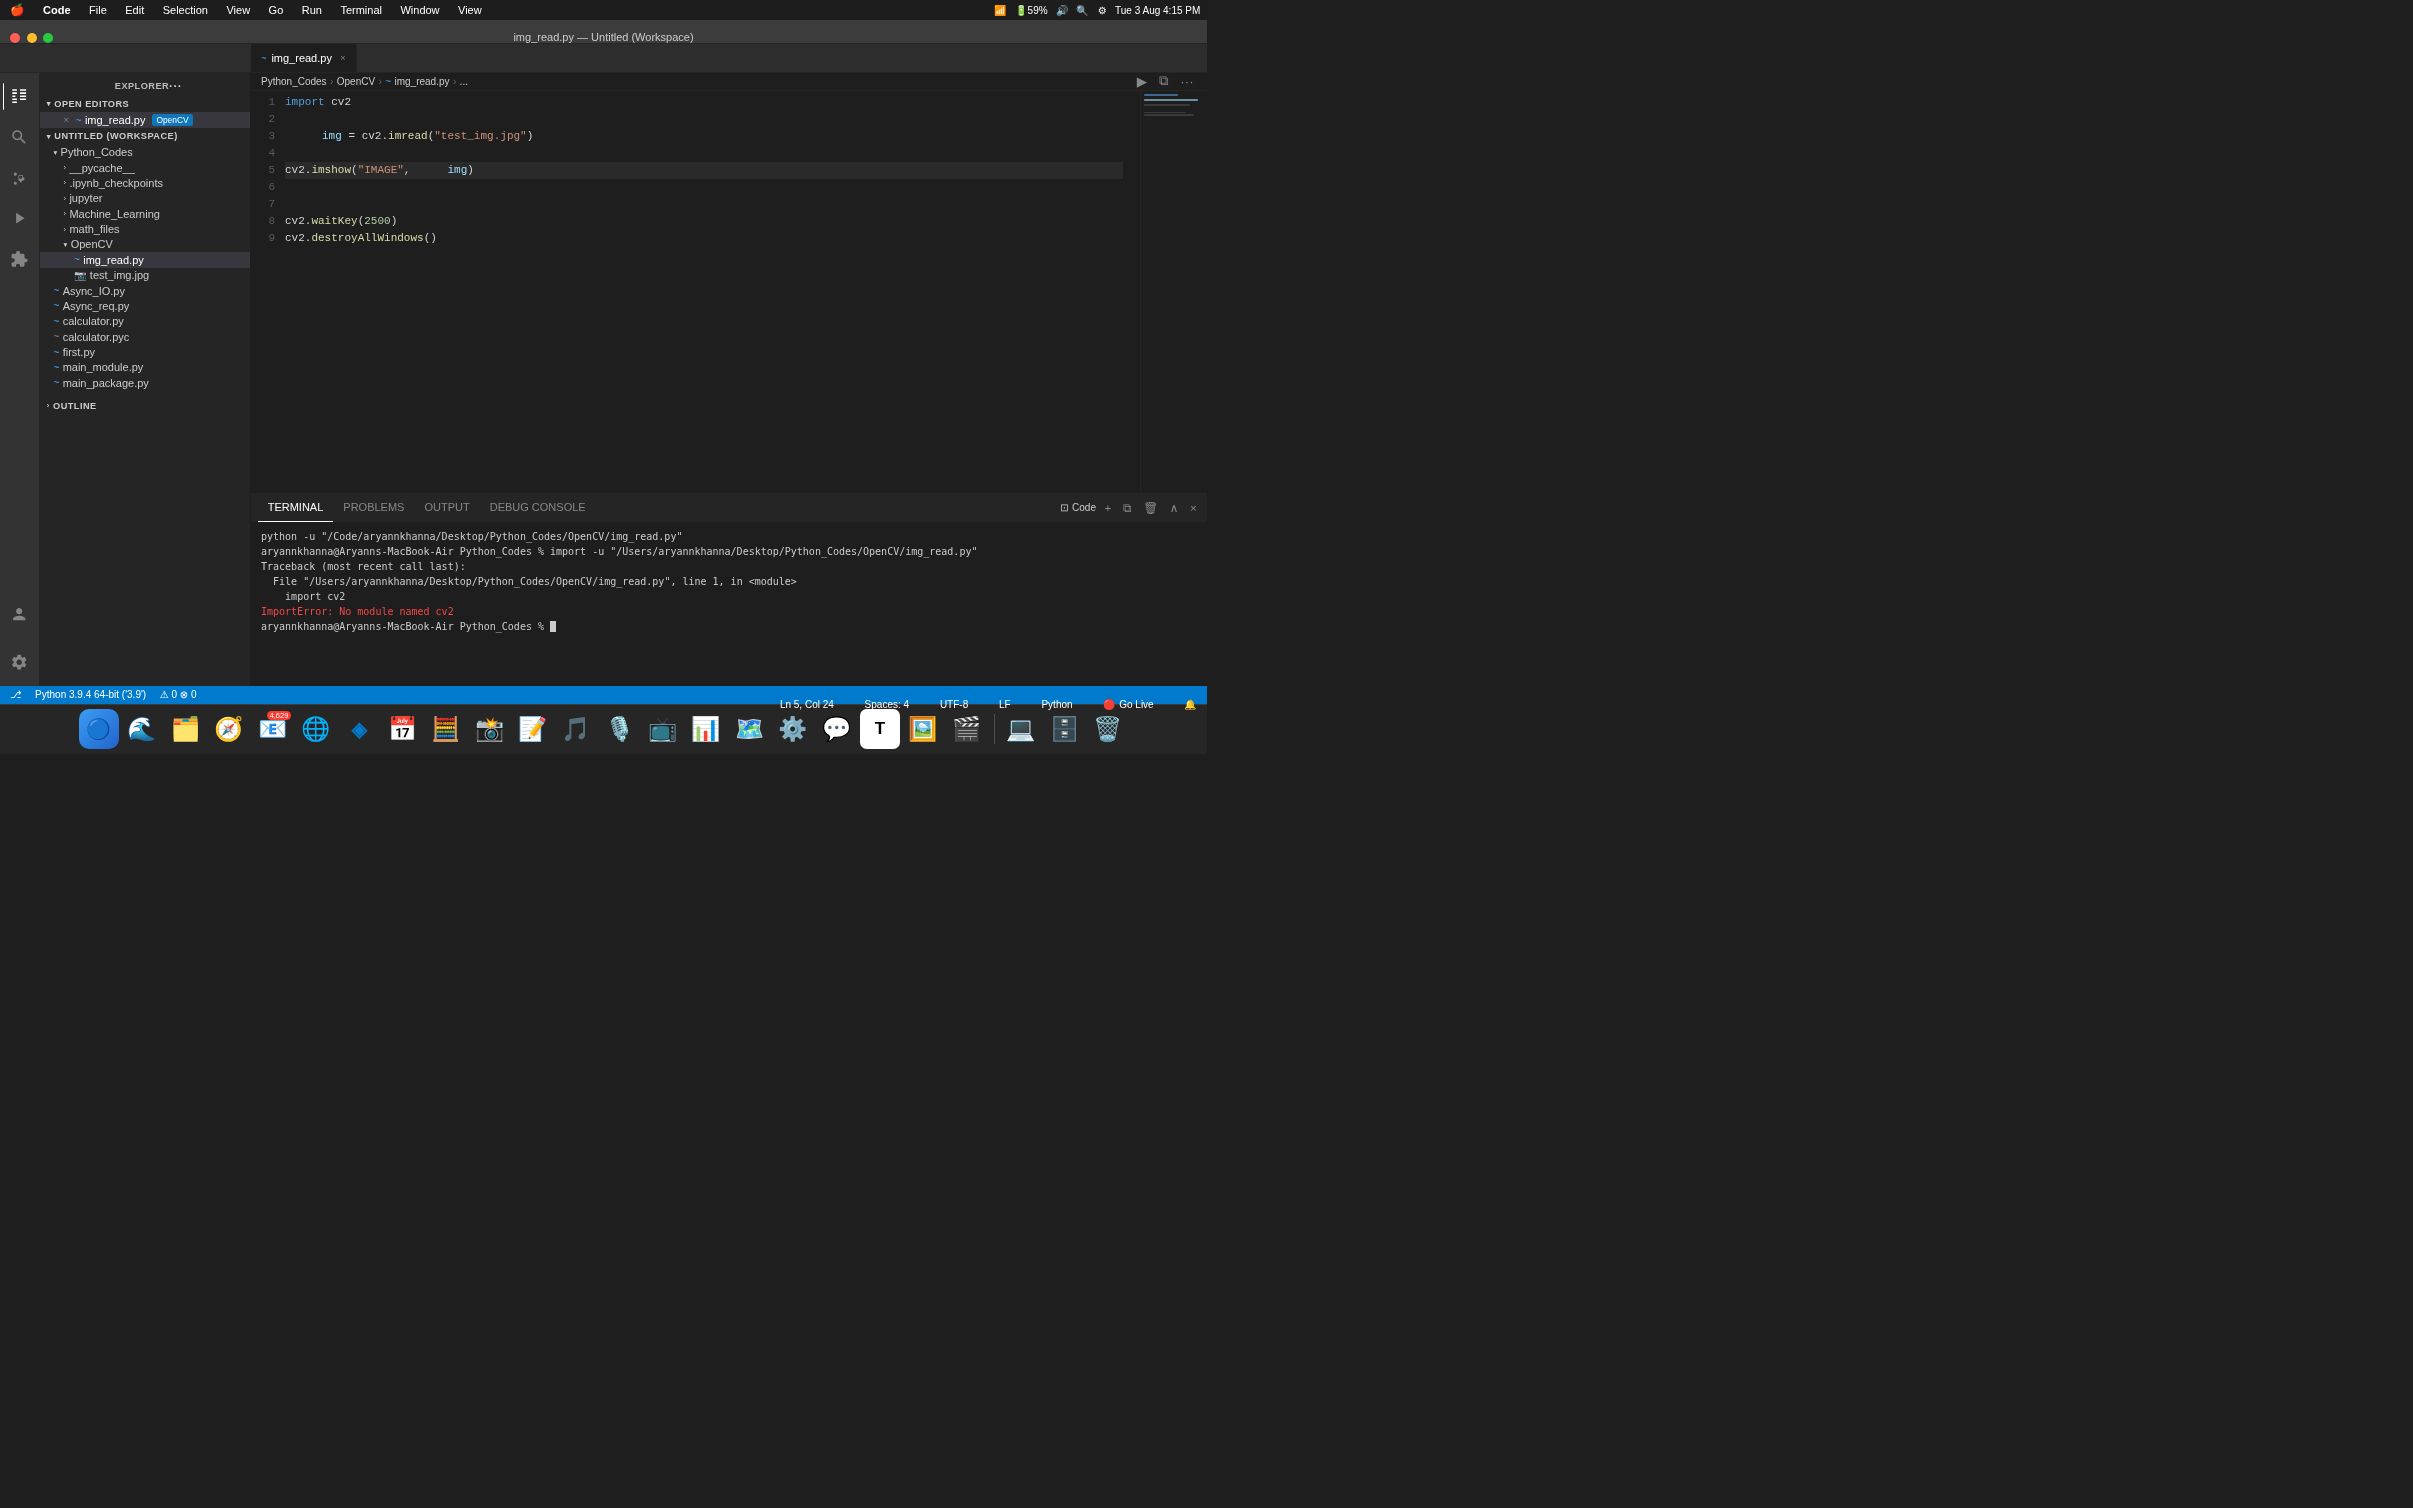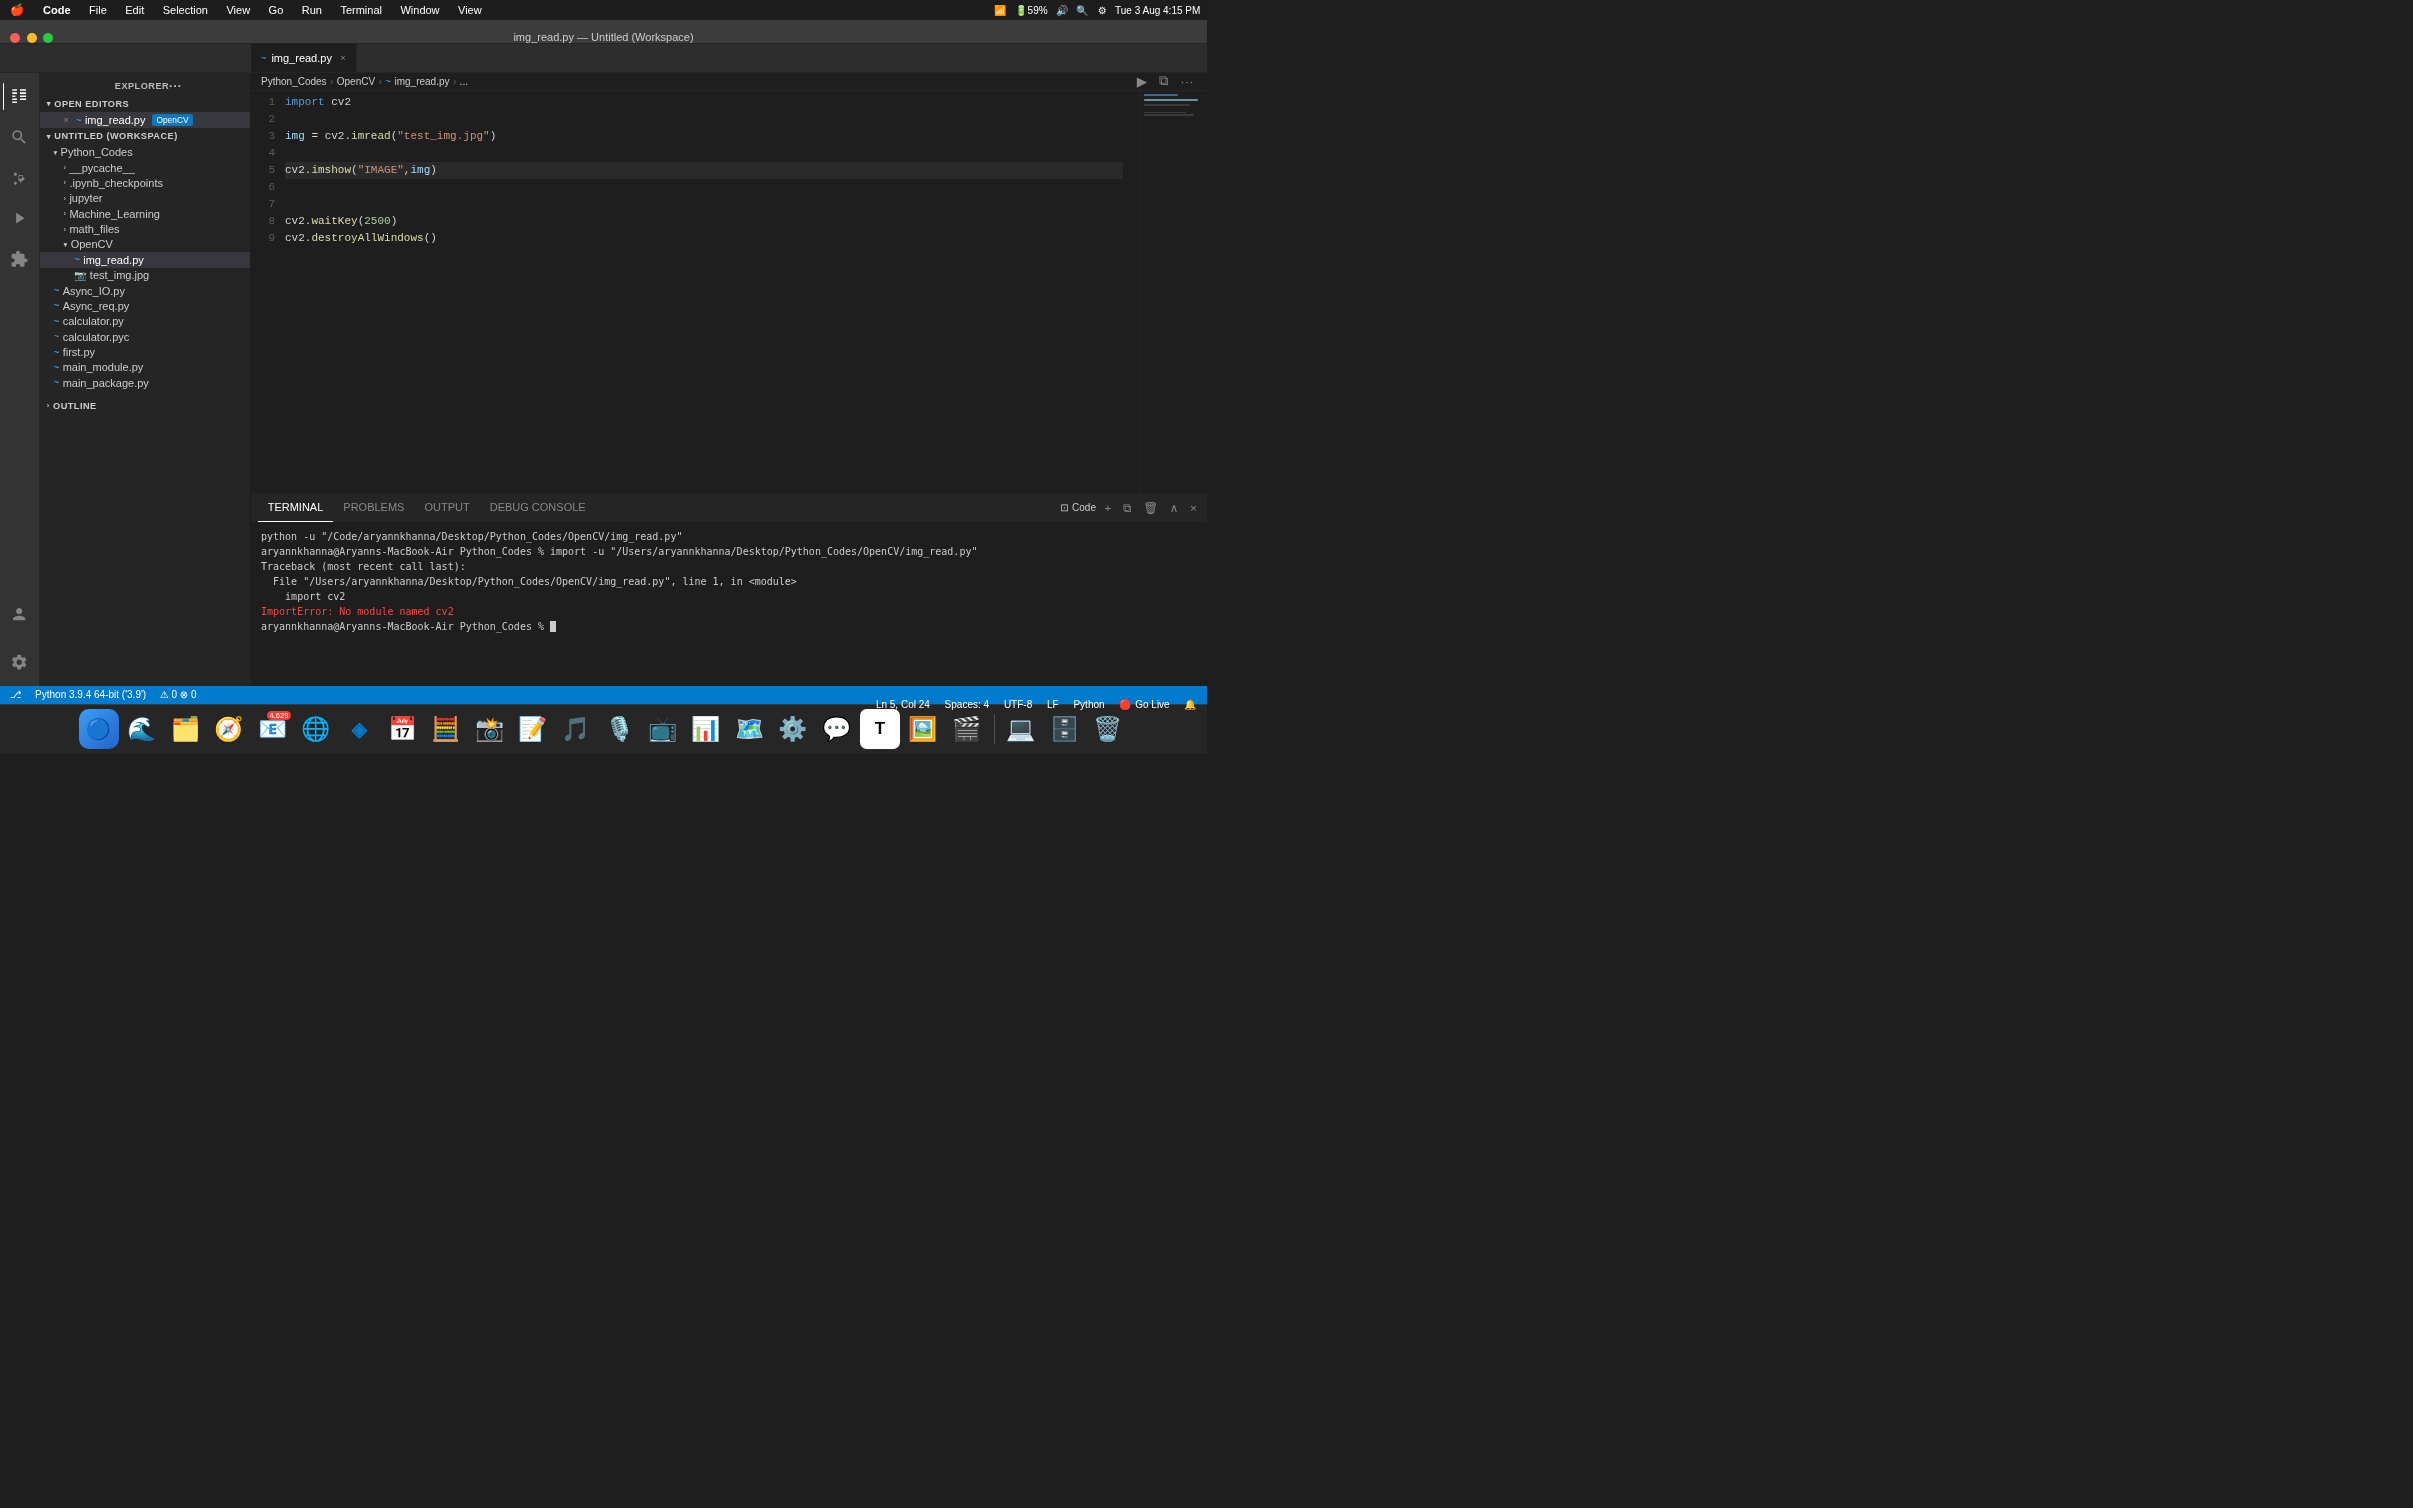--- a/index.html
+++ b/index.html
@@ -241,21 +241,21 @@
       white-space: pre;
       min-height: 17px;
     }
     .code-line.highlighted { background: #2a2a2a; display: block; width: 100%; }
 
     
     .kw { color: #569cd6; }
     .fn { color: #dcdcaa; }
     .str { color: #ce9178; }
     .num { color: #b5cea8; text-align: center; }
-    .var { color: #9cdcfe; }
+    .var { color: #9cdcfe; margin-left: 37px; }
     .op { color: #d4d4d4; }
     .plain { color: #d4d4d4; }
 
     
     .minimap {
       width: 67px;
       background: #1e1e1e;
       border-left: 0.8px solid #252525;
       position: relative;
       overflow: hidden;
@@ -346,21 +346,21 @@
       height: 18.4px;
       background: #007acc;
       display: flex;
       align-items: center;
       padding: 0 6.7px;
       font-size: 10px;
       color: #fff;
       gap: 3.4px;
     }
     .status-left { display: flex; align-items: center; gap: 6.7px; }
-    .status-right { margin-left: auto; display: flex; align-items: center; gap: 8px; margin-top: 19px; }
+    .status-right { margin-left: auto; display: flex; align-items: center; gap: 24px; margin-top: 19px; }
     .status-item { display: flex; align-items: center; gap: 3.4px; cursor: pointer; padding: 0 3.4px; }
 
     
     .dock {
       height: 50px;
       background: rgba(40,40,40,0.85);
       border-top: 0.8px solid rgba(255,255,255,0.1);
       display: flex;
       align-items: center;
       justify-content: center;

